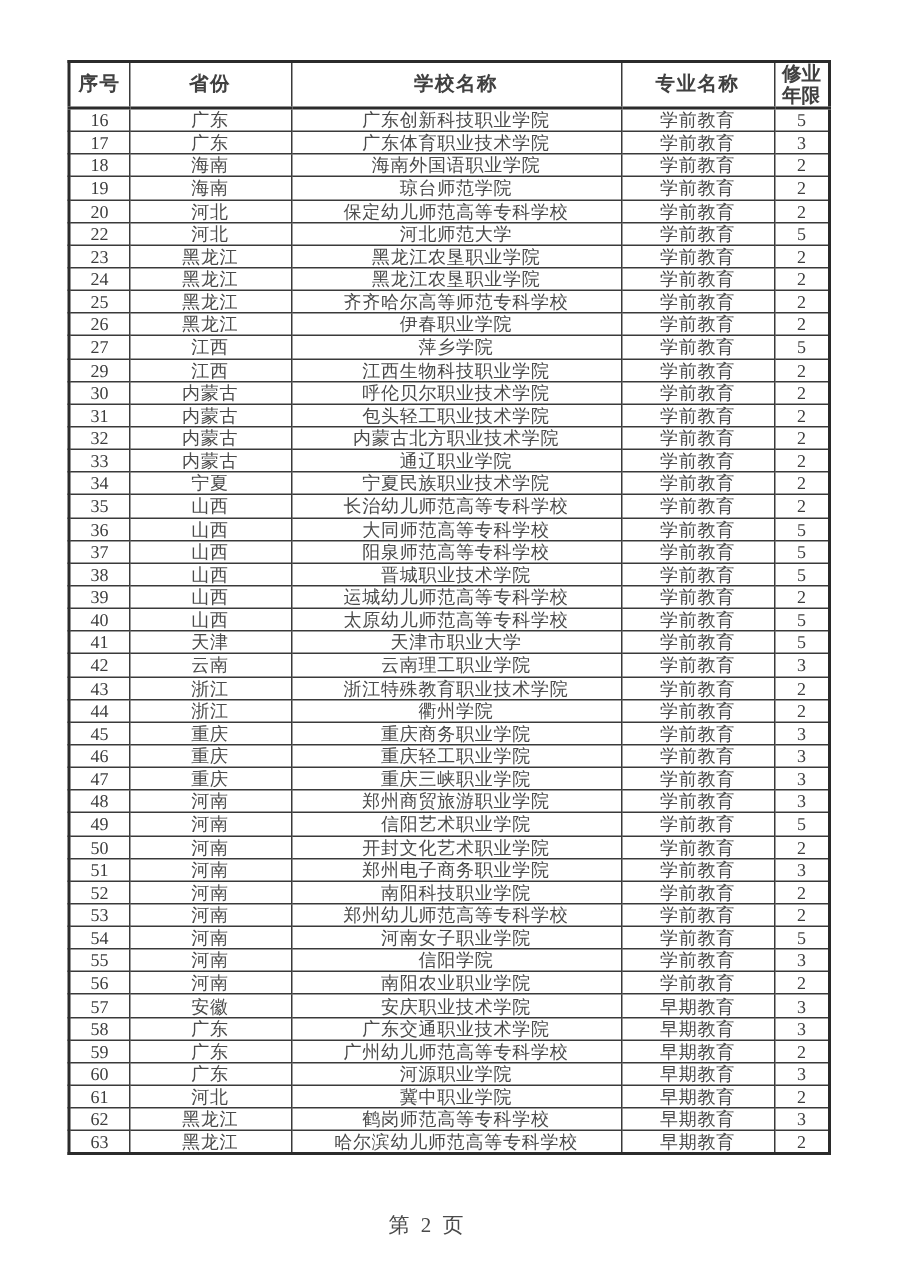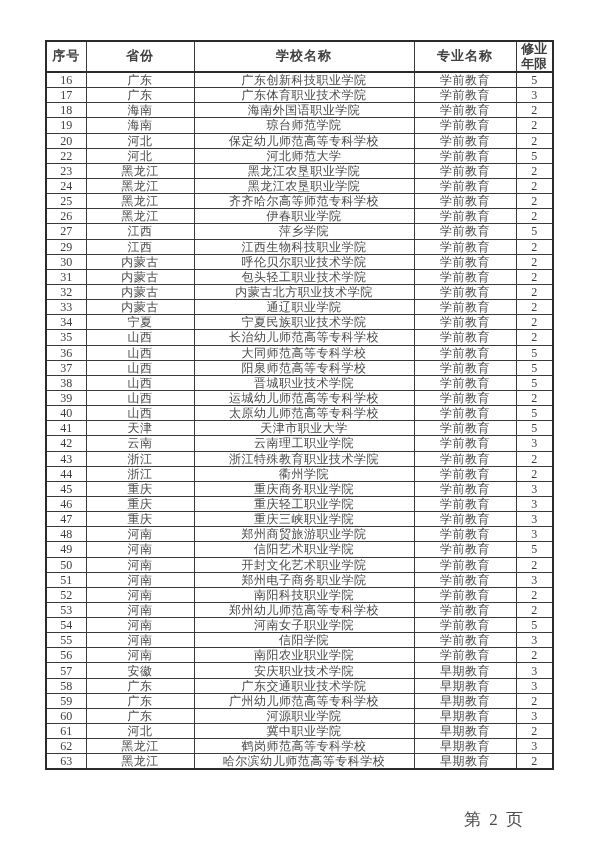--- a/index.html
+++ b/index.html
@@ -60,22 +60,22 @@
   }
   tbody td.num {
     letter-spacing: 0;
     color: #3d3d3d;
   }
   .footer {
     position: absolute;
     left: 45px;
     top: 808px;
     width: 480px;
-    text-align: right;
-    font-size: 17px;
+    text-align: center;
+    font-size: 14px;
     color: #4a4a4a;
     letter-spacing: 2px;
   }
 </style>
 </head>
 <body>
 
 <div class="page">
 
   <table class="roster">

